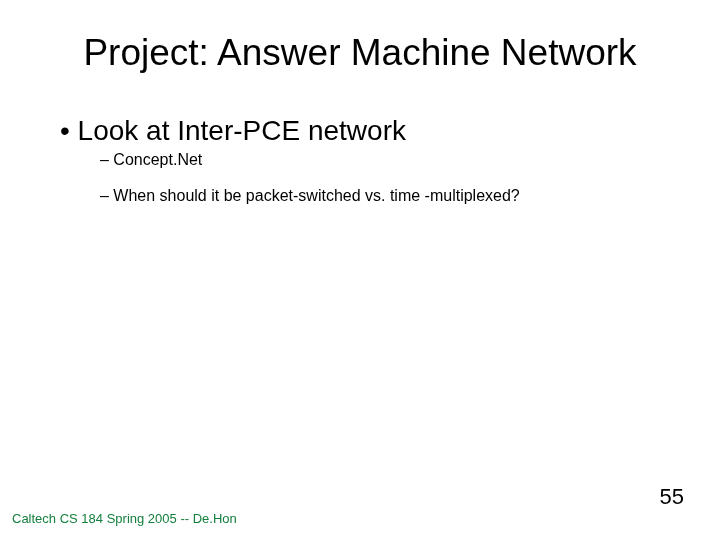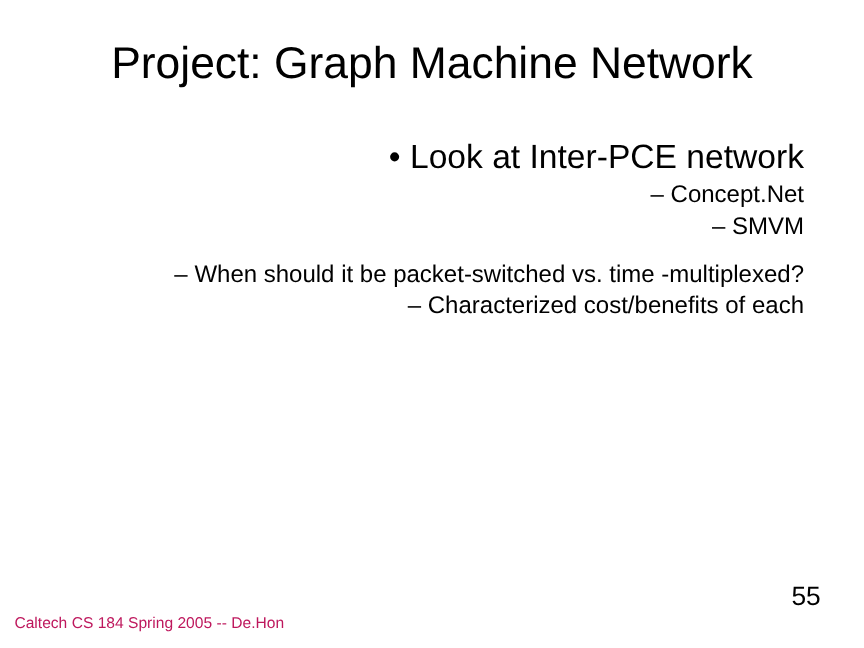--- a/index.html
+++ b/index.html
@@ -27,64 +27,61 @@
     font-size: 37px;
     letter-spacing: 0px;
   }
   .body {
     position: absolute;
     top: 114px;
     left: 60px;
     right: 50px;
     font-size: 28px;
     line-height: 1.22;
-    text-align: right;
   }
   .b1 {
     margin: 0 0 2px 0;
   }
   .b1::before {
     content: "• ";
   }
   .b2 {
     margin: 0 0 2px 40px;
-    font-size: 20px;
+    font-size: 16px;
   }
   .b2::before {
     content: "– ";
   }
   .gap {
     height: 14px;
   }
   .footer {
     position: absolute;
     left: 12px;
     bottom: 14px;
     font-size: 13px;
-    color: #be185d;
+    color: #15803d;
   }
   .pagenum {
     position: absolute;
     right: 36px;
     bottom: 30px;
     font-size: 22px;
   }
 </style>
 </head>
 <body>
 
 <div class="slide">
 
-  <div class="title">Project: Graph Machine Network</div>
+  <div class="title">Project: Answer Machine Network</div>
 
   <div class="body">
     <div class="b1">Look at Inter-PCE network</div>
     <div class="b2">Concept.Net</div>
-    <div class="b2">SMVM</div>
     <div class="gap"></div>
     <div class="b2">When should it be packet-switched vs. time -multiplexed?</div>
-    <div class="b2">Characterized cost/benefits of each</div>
   </div>
 
   <div class="footer">Caltech CS 184 Spring 2005 -- De.Hon</div>
   <div class="pagenum">55</div>
 
 </div>
 
 </body></html>

